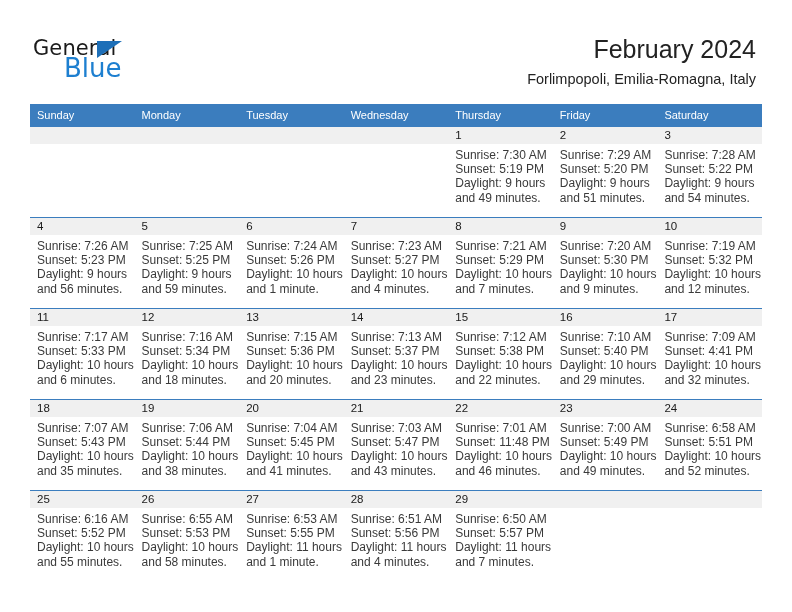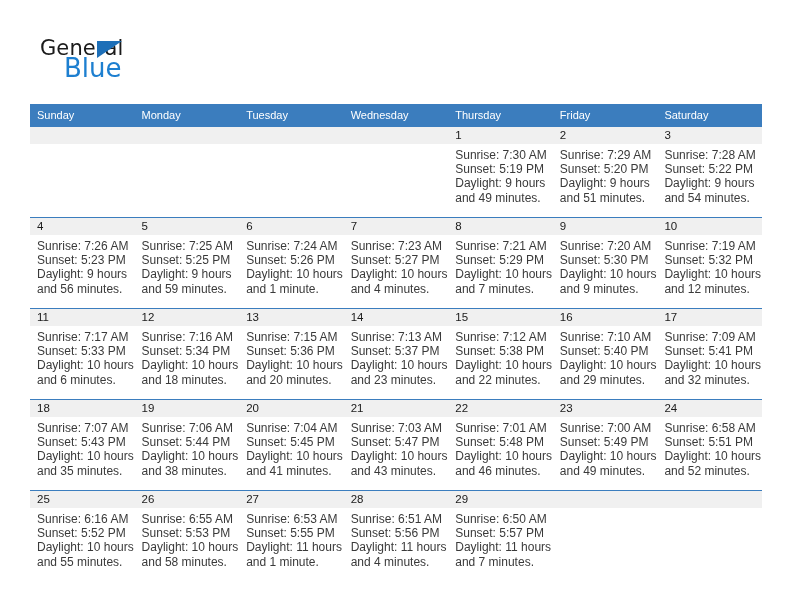--- a/index.html
+++ b/index.html
@@ -41,21 +41,20 @@
   .logo-general {
     position: absolute;
     left: 0;
     top: 0;
     font-size: 21px;
     letter-spacing: 0.1px;
     color: #1a1a1a;
     font-family: "DejaVu Sans", sans-serif;
     font-weight: 400;
     line-height: 21px;
-    margin-left: 7px;
   }
   .logo-triangle {
     position: absolute;
     left: 64px;
     top: 3px;
     width: 0;
     height: 0;
     border-left: 25px solid #1d6fb8;
     border-bottom: 17px solid transparent;
   }
@@ -154,20 +153,24 @@
 <div class="page">
 
   <div class="header">
 
     <div class="logo">
       <span class="logo-general">General</span>
       <span class="logo-triangle"></span>
       <span class="logo-blue">Blue</span>
     </div>
 
+    <div class="title-block">
+      <div class="cal-title">February 2024</div>
+      <div class="cal-subtitle">Forlimpopoli, Emilia-Romagna, Italy</div>
+    </div>
 
   </div>
 
   <table class="calendar">
     <thead>
       <tr>
         <th>Sunday</th>
         <th>Monday</th>
         <th>Tuesday</th>
         <th>Wednesday</th>
@@ -359,21 +362,21 @@
               <div>Sunrise: 7:10 AM</div>
               <div>Sunset: 5:40 PM</div>
               <div>Daylight: 10 hours</div>
               <div>and 29 minutes.</div>
             </div>
           </td>
           <td class="day-cell">
             <div class="daynum-band">17</div>
             <div class="cell-body">
               <div>Sunrise: 7:09 AM</div>
-              <div>Sunset: 5:41 PM</div>
+              <div>Sunset: 4:41 PM</div>
               <div>Daylight: 10 hours</div>
               <div>and 32 minutes.</div>
             </div>
           </td>
         </tr>
         <tr class="week-row">
           <td class="day-cell">
             <div class="daynum-band">18</div>
             <div class="cell-body">
               <div>Sunrise: 7:07 AM</div>
@@ -406,21 +409,21 @@
               <div>Sunrise: 7:03 AM</div>
               <div>Sunset: 5:47 PM</div>
               <div>Daylight: 10 hours</div>
               <div>and 43 minutes.</div>
             </div>
           </td>
           <td class="day-cell">
             <div class="daynum-band">22</div>
             <div class="cell-body">
               <div>Sunrise: 7:01 AM</div>
-              <div>Sunset: 5:48 PM</div>
+              <div>Sunset: 11:48 PM</div>
               <div>Daylight: 10 hours</div>
               <div>and 46 minutes.</div>
             </div>
           </td>
           <td class="day-cell">
             <div class="daynum-band">23</div>
             <div class="cell-body">
               <div>Sunrise: 7:00 AM</div>
               <div>Sunset: 5:49 PM</div>
               <div>Daylight: 10 hours</div>

